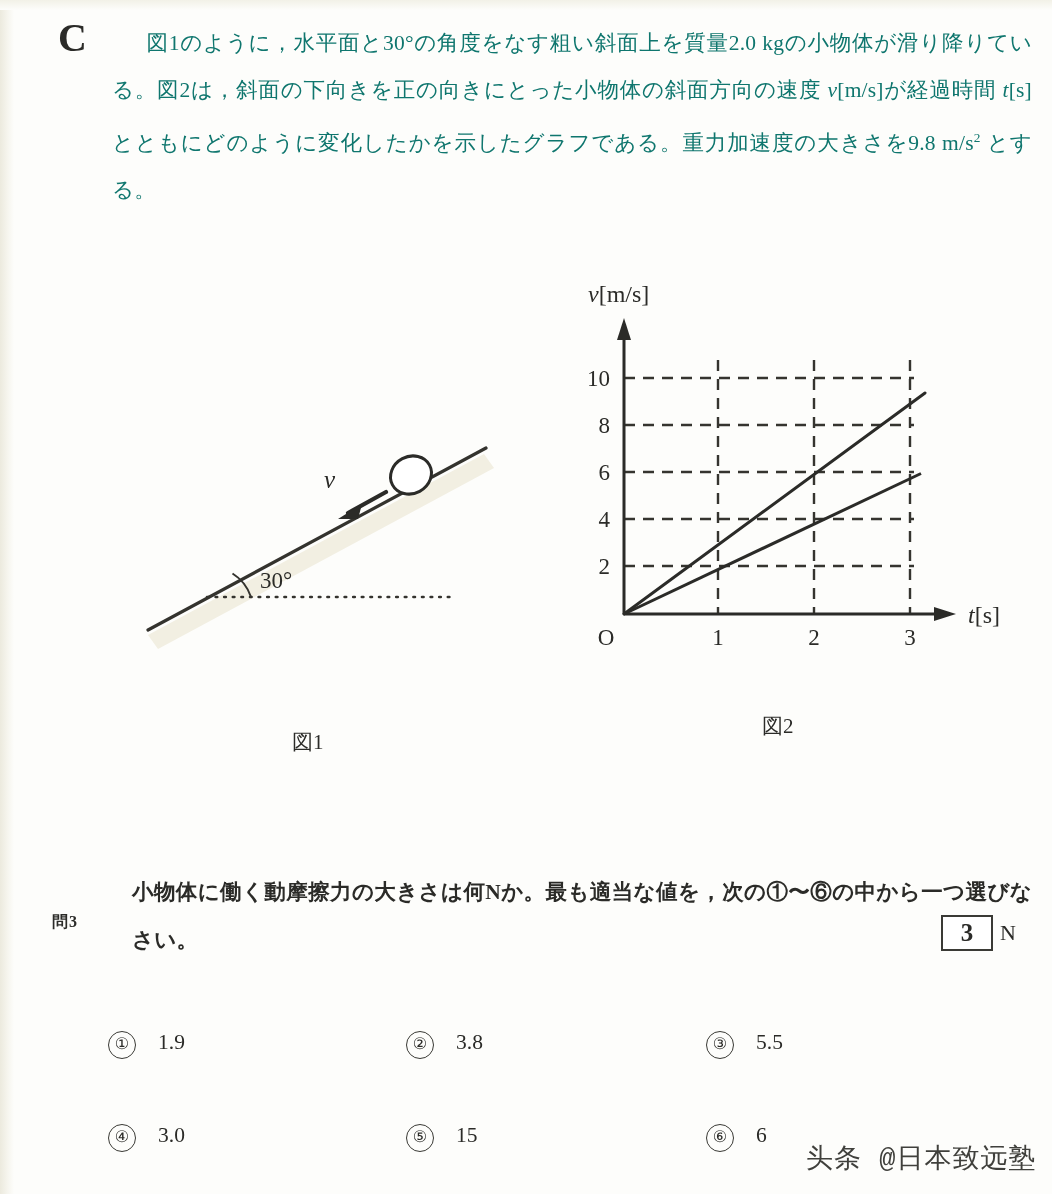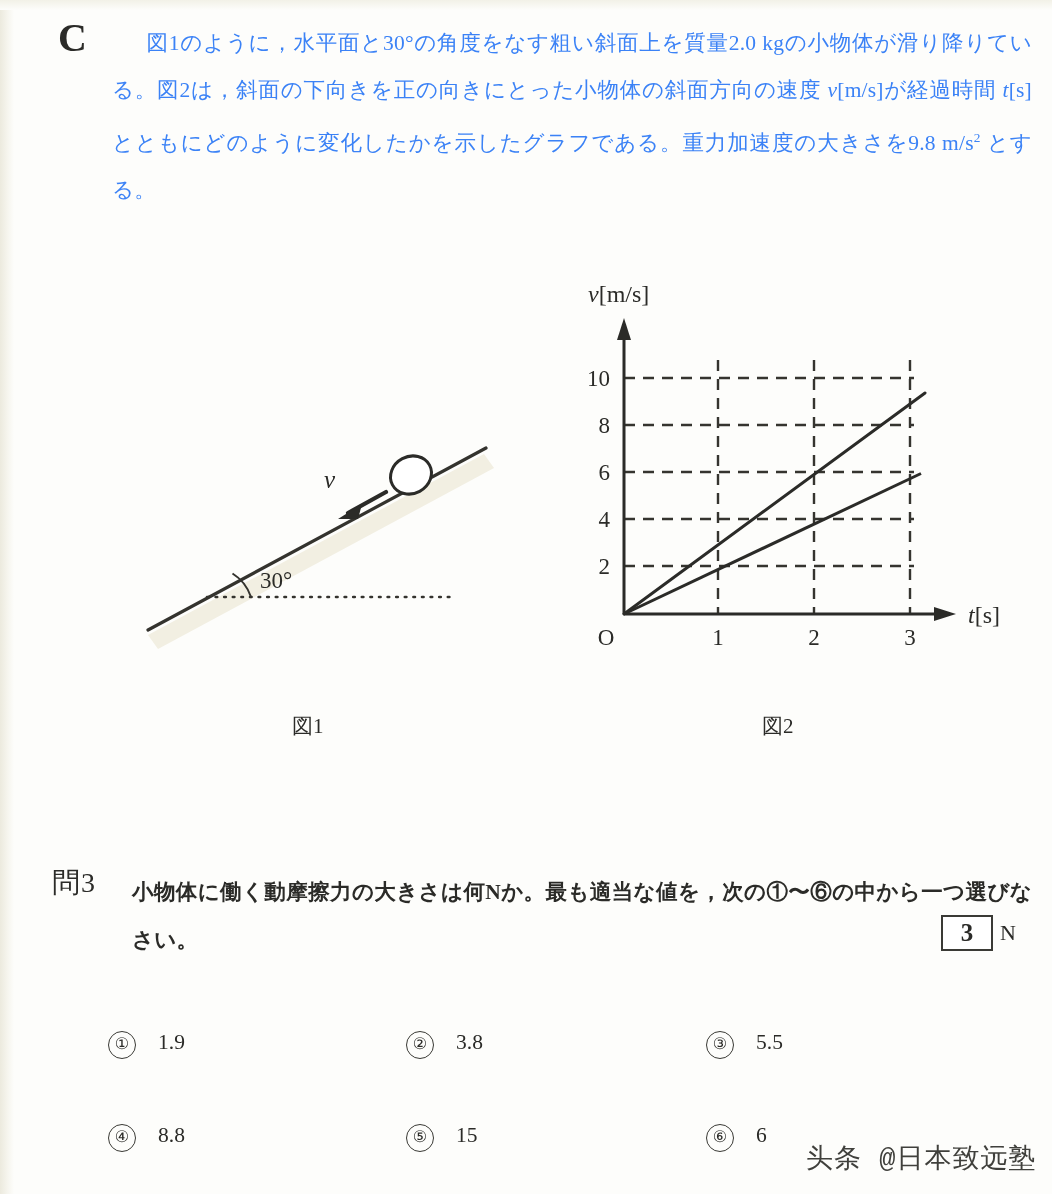--- a/index.html
+++ b/index.html
@@ -44,48 +44,48 @@
 
   
   .stem {
     position: absolute;
     left: 112px;
     top: 20px;
     width: 920px;
     font-size: 21.5px;
     line-height: 47px;
     text-align: justify;
-    color: #3b82f6;
+    color: #0f766e;
     letter-spacing: 0.2px;
   }
   .stem .indent { display: inline-block; width: 34px; }
   .it { font-style: italic; font-family: "Liberation Serif", "DejaVu Serif", serif; }
   sup.sq { font-size: 0.62em; vertical-align: super; }
 
   
   .fig-area {
     position: absolute;
     left: 0; top: 260px;
     width: 1052px; height: 490px;
   }
   .fig-caption {
     position: absolute;
     font-size: 21px;
     color: #2b2b28;
   }
-  #cap-fig1 { left: 292px; top: 452px; }
+  #cap-fig1 { left: 292px; top: 468px; }
   #cap-fig2 { left: 762px; top: 452px; }
 
   
   .q-label {
     position: absolute;
     left: 52px;
-    top: 864px;
-    font-size: 28px;
-    font-weight: normal;
+    top: 912px;
+    font-size: 16px;
+    font-weight: bold;
     letter-spacing: 1px;
   }
   .q-text {
     position: absolute;
     left: 132px;
     top: 868px;
     width: 900px;
     font-size: 21.5px;
     line-height: 48px;
     text-align: justify;
@@ -274,21 +274,21 @@
         <span>3.8</span>
       </div>
       <div class="choice c-col-3">
         <span class="marker">③</span>
         <span>5.5</span>
       </div>
     </div>
     <div class="choice-row">
       <div class="choice c-col-1">
         <span class="marker">④</span>
-        <span>8.8</span>
+        <span>3.0</span>
       </div>
       <div class="choice c-col-2">
         <span class="marker">⑤</span>
         <span>15</span>
       </div>
       <div class="choice c-col-3">
         <span class="marker">⑥</span>
         <span>6</span>
       </div>
     </div>

